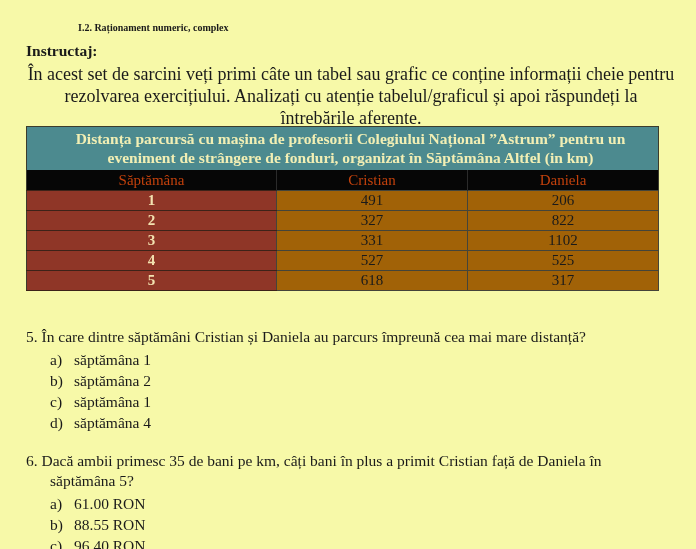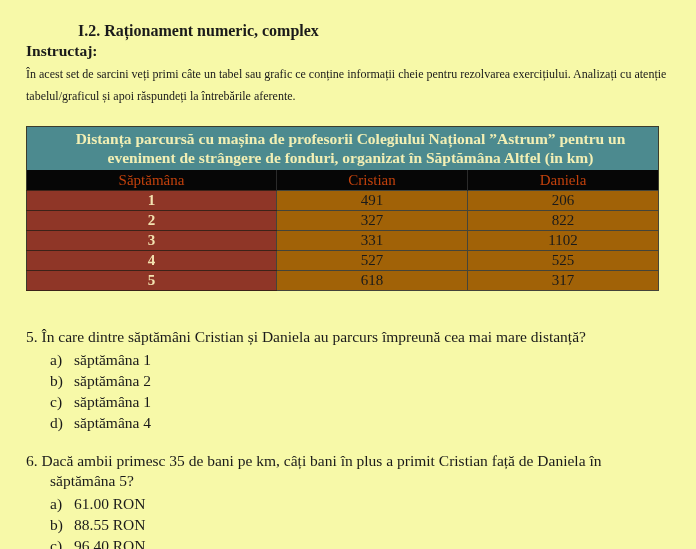--- a/index.html
+++ b/index.html
@@ -12,39 +12,40 @@
       overflow: hidden;
       background: #f7f9a8;
       font-family: "Liberation Serif", "DejaVu Serif", serif;
       color: #1a1a1a;
       position: relative;
     }
     .section-title {
       position: absolute;
       left: 78px;
       top: 22px;
-      font-size: 16px;
+      font-size: 10px;
       font-weight: bold;
       margin: 0;
     }
     .instr-label {
       position: absolute;
       left: 26px;
       top: 42px;
       font-size: 15.5px;
       font-weight: bold;
     }
     .instr-text {
       position: absolute;
       left: 26px;
       top: 63px;
       width: 650px;
-      font-size: 12px;
+      font-size: 18px;
       line-height: 22px;
       margin: 0;
+      text-align: center;
     }
     .data-table {
       position: absolute;
       left: 26px;
       top: 126px;
       width: 633px;
       border-collapse: collapse;
       font-size: 15px;
       border: 1.5px solid #3c3c2c;
     }

